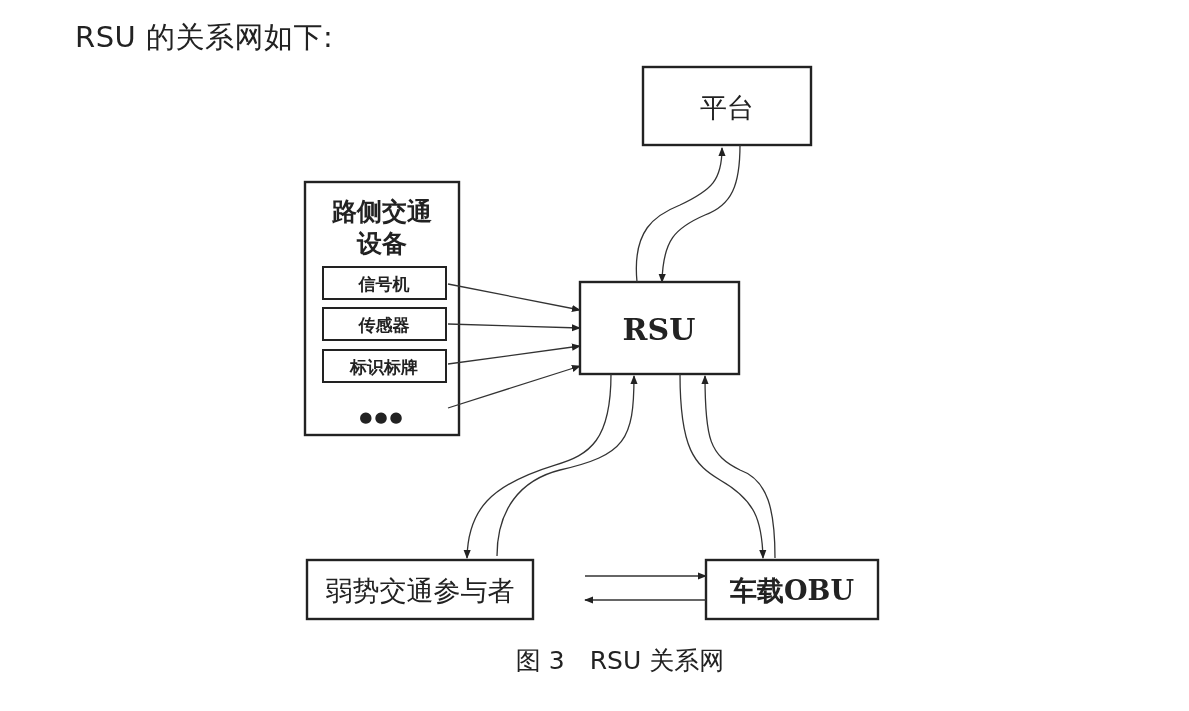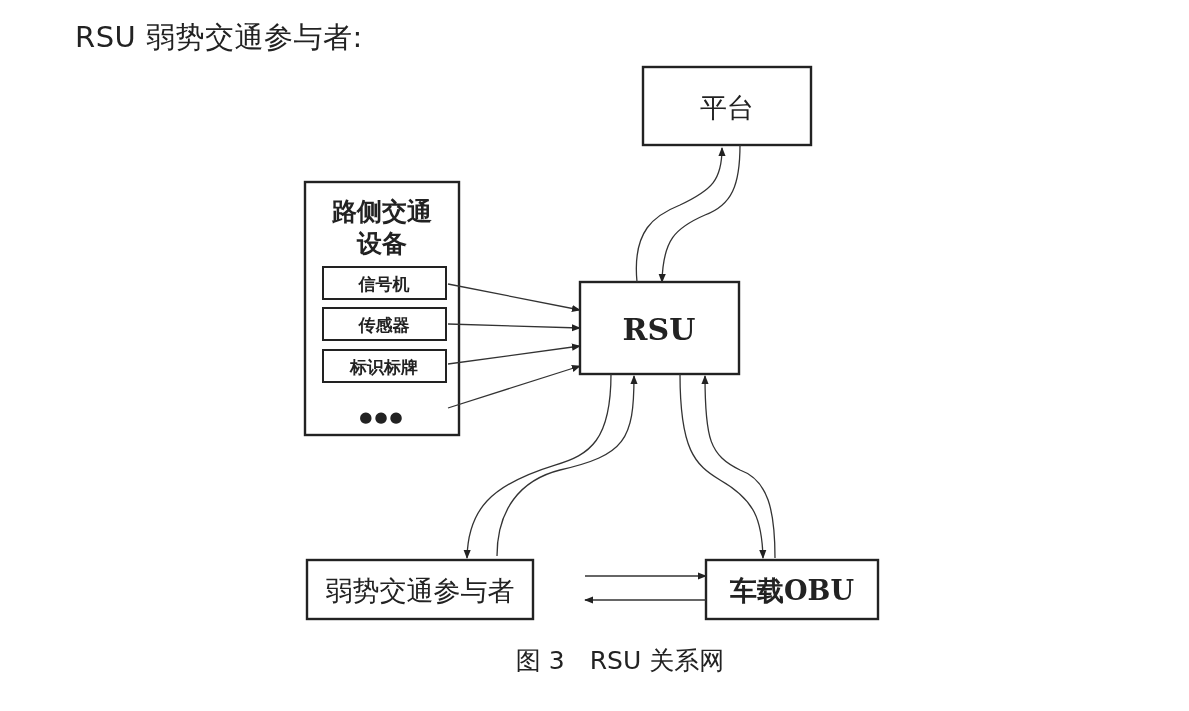--- a/index.html
+++ b/index.html
@@ -15,21 +15,21 @@
   }
   svg { position: absolute; left: 0; top: 0; }
   .box { fill: #fff; stroke: #222; stroke-width: 2.4; }
   .inner { fill: #fff; stroke: #222; stroke-width: 2; }
   .lbl { font-family: "DejaVu Serif", serif; fill: #222; text-anchor: middle; dominant-baseline: central; }
   .edge { fill: none; stroke: #333; stroke-width: 1.3; }
 </style>
 </head>
 <body>
 
-<div class="heading">RSU 弱势交通参与者:</div>
+<div class="heading">RSU 的关系网如下:</div>
 
 <svg width="1189" height="711" viewBox="0 0 1189 711">
   <defs>
     <marker id="ah" viewBox="0 0 10 10" refX="9" refY="5" markerWidth="9" markerHeight="9" orient="auto-start-reverse" markerUnits="userSpaceOnUse">
       <path d="M0,1 L10,5 L0,9 z" fill="#222"></path>
     </marker>
   </defs>
 
   <g>
     <rect class="box" x="643" y="67" width="168" height="78"></rect>

